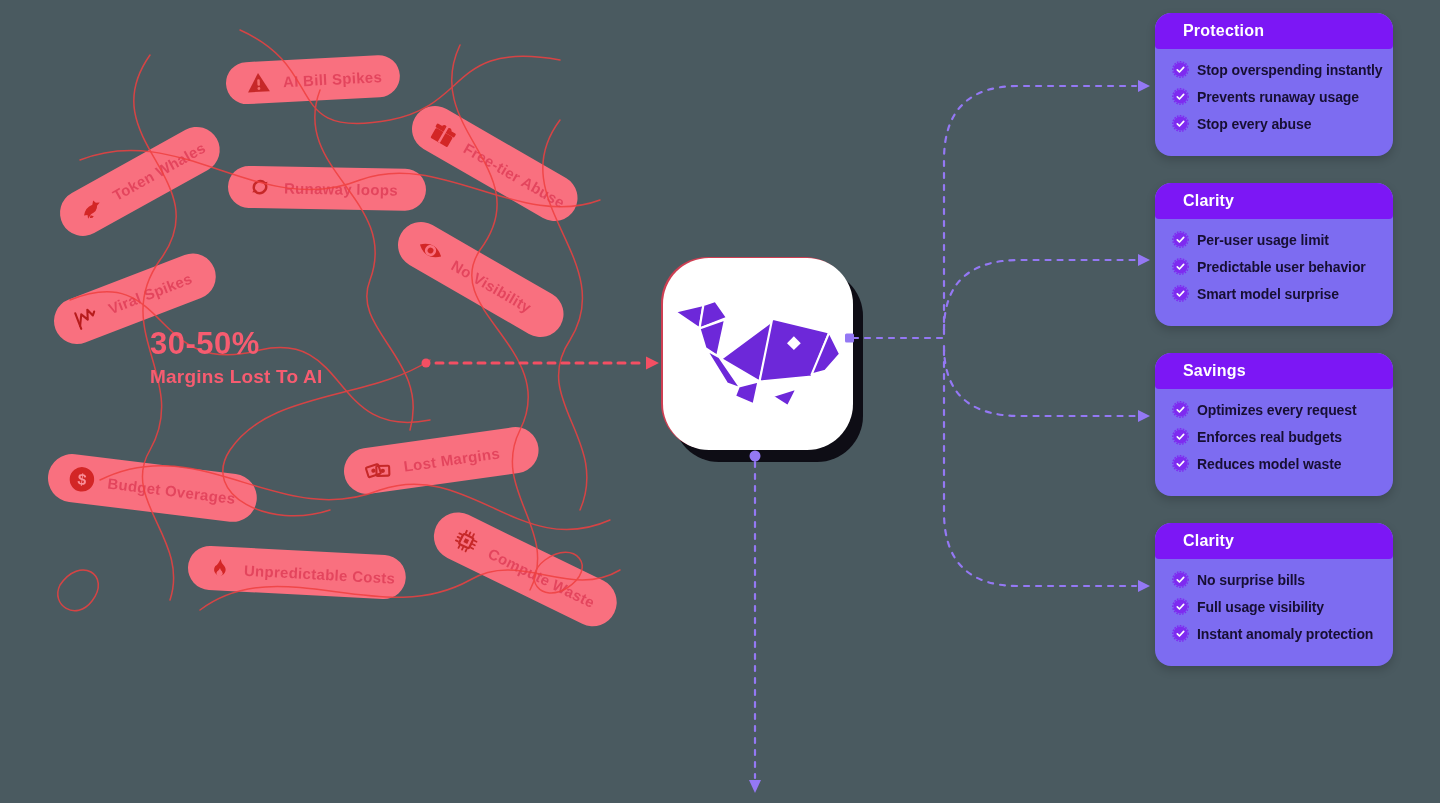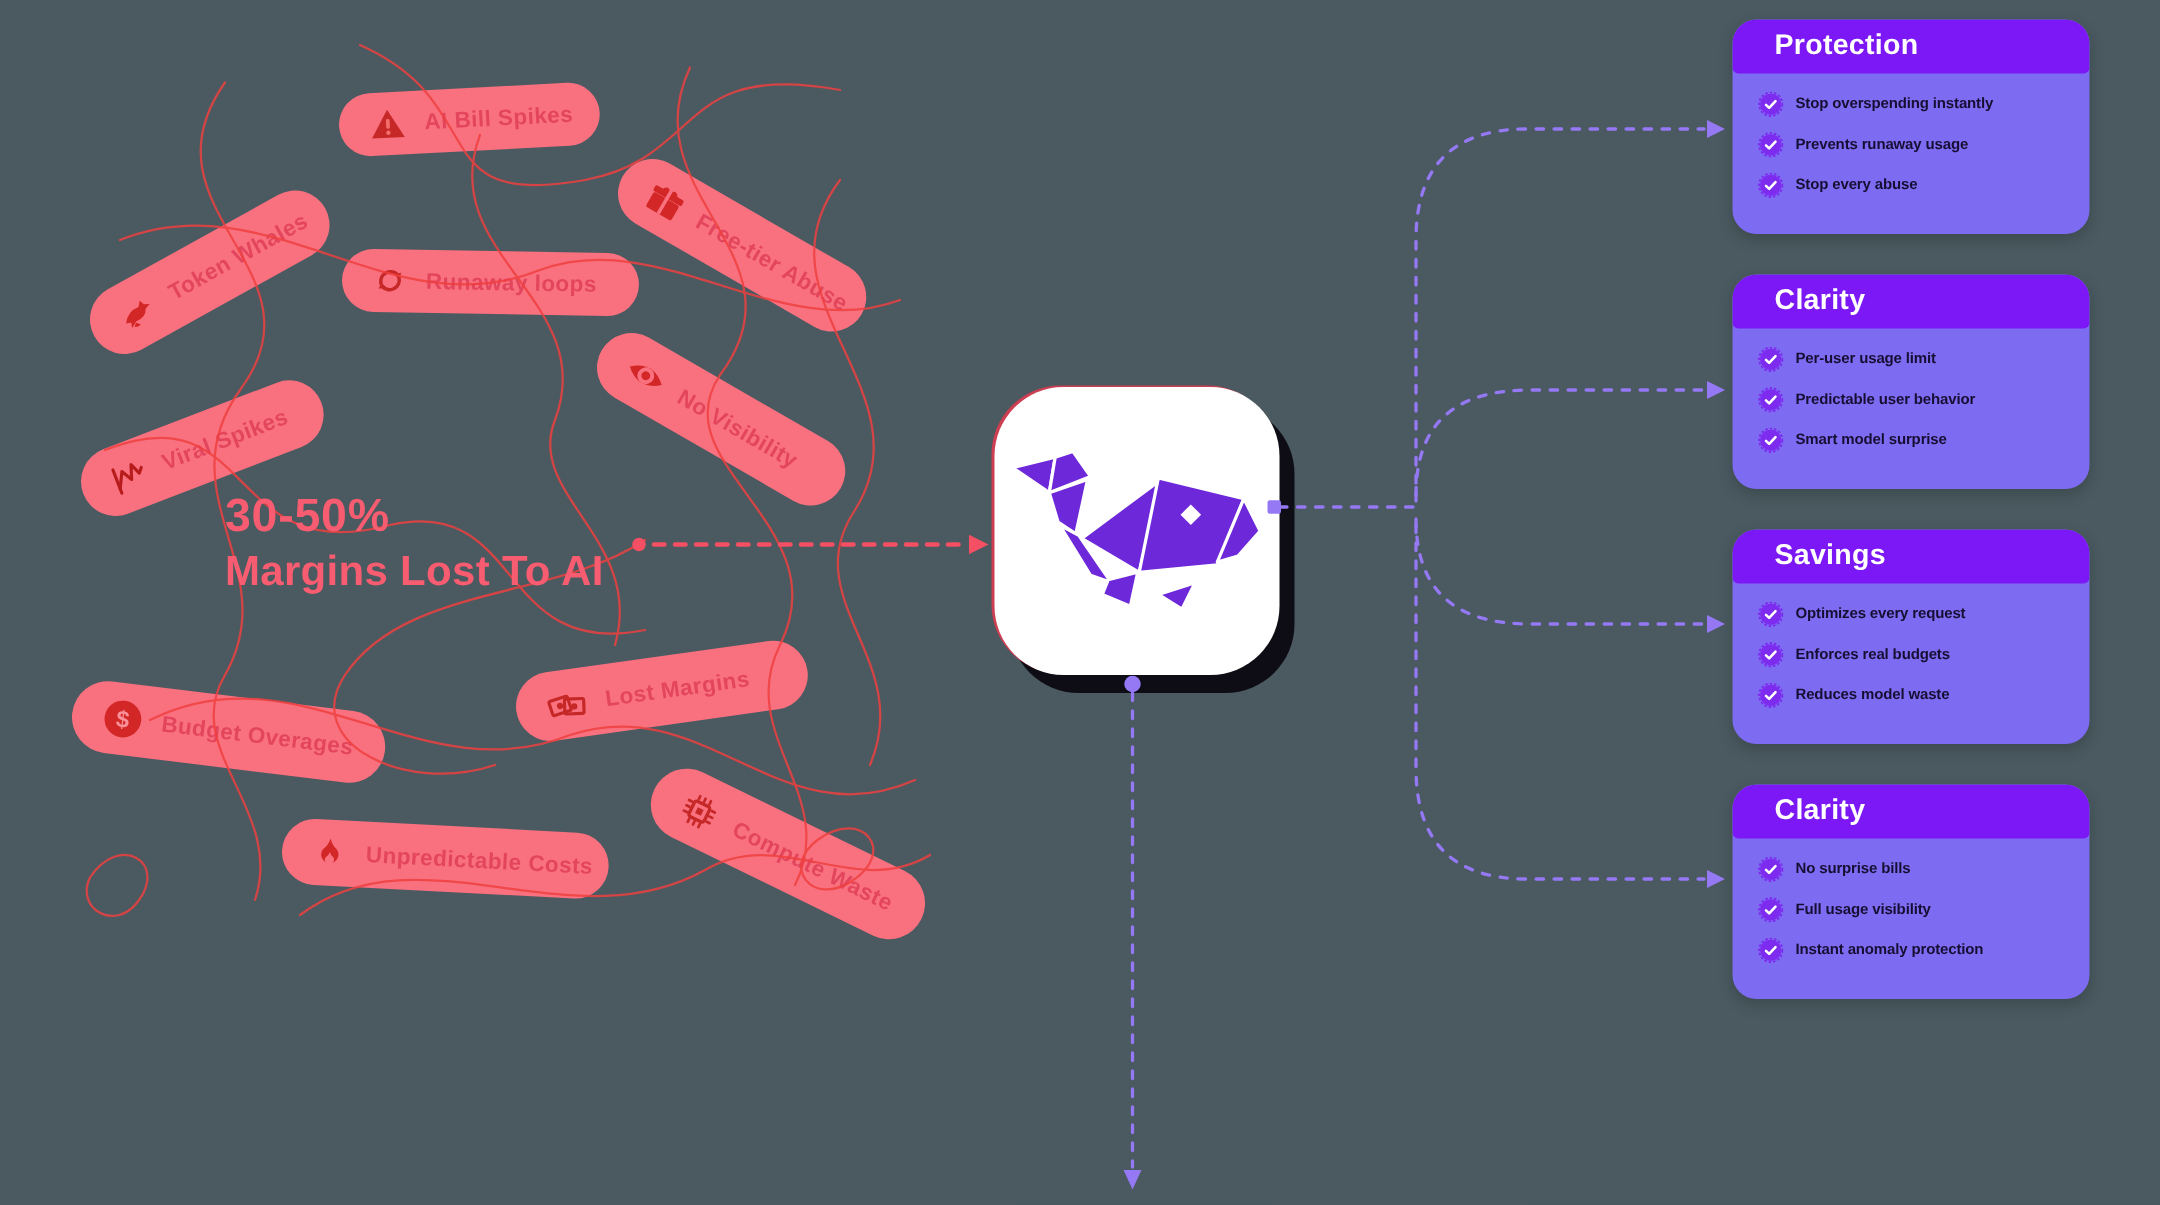--- a/index.html
+++ b/index.html
@@ -19,38 +19,38 @@
         padding:0 20px;border-radius:999px;background:var(--pill);
         transform-origin:23px 50%;}
   .pill svg{flex:none}
   .pill-label{font-weight:700;font-size:15px;color:var(--pillText);opacity:.5;
               letter-spacing:.3px;white-space:nowrap}
 
   
   .headline{position:absolute;z-index:4;left:150px;top:328px;width:310px;
             color:var(--headline);font-weight:800;line-height:1}
   .headline .l1{font-size:31px;letter-spacing:.5px}
-  .headline .l2{font-size:28px;margin-top:8px;letter-spacing:.2px}
+  .headline .l2{font-size:19px;margin-top:8px;letter-spacing:.2px}
 
   
   .hub{position:absolute;z-index:5;left:663px;top:258px;width:190px;height:192px;
        background:var(--hubBg);border-radius:46px;
        box-shadow:-2px -1px 0 0 rgba(229,57,80,.85),10px 12px 0 0 var(--hubShadow);
        display:flex;align-items:center;justify-content:center}
 
   
   .card{position:absolute;z-index:5;left:1155px;width:238px;height:143px;border-radius:16px;
         background:var(--cardBody);overflow:hidden;box-shadow:0 4px 10px rgba(0,0,0,.18)}
   .card-header{height:36px;background:var(--cardHeader);display:flex;align-items:center;
                padding-left:28px;border-radius:16px 16px 4px 4px}
-  .card-title{color:var(--cardTitle);font-size:19px;font-weight:700;letter-spacing:.2px}
+  .card-title{color:var(--cardTitle);font-size:16px;font-weight:700;letter-spacing:.2px}
   .card-body{padding:12px 8px 0 17px;display:flex;flex-direction:column;gap:10px}
   .card-item{display:flex;align-items:center;gap:8px}
   .card-item svg{flex:none}
-  .card-item-label{font-size:10px;font-weight:700;color:var(--cardText);
+  .card-item-label{font-size:14px;font-weight:700;color:var(--cardText);
                    letter-spacing:-.1px;white-space:nowrap}
 </style>
 </head>
 <body>
 
 <div class="canvas">
 
   <svg class="layer z3" viewBox="0 0 1440 803" fill="none" stroke="var(--scribble)" stroke-width="1.5" opacity="0.85" stroke-linecap="round">
     <path d="M150,55 C90,140 220,180 160,260 C110,330 190,380 150,450 C120,500 190,540 170,600"></path>
     <path d="M460,45 C420,130 540,170 480,250 C440,310 560,350 520,430 C490,490 560,530 530,590"></path>

